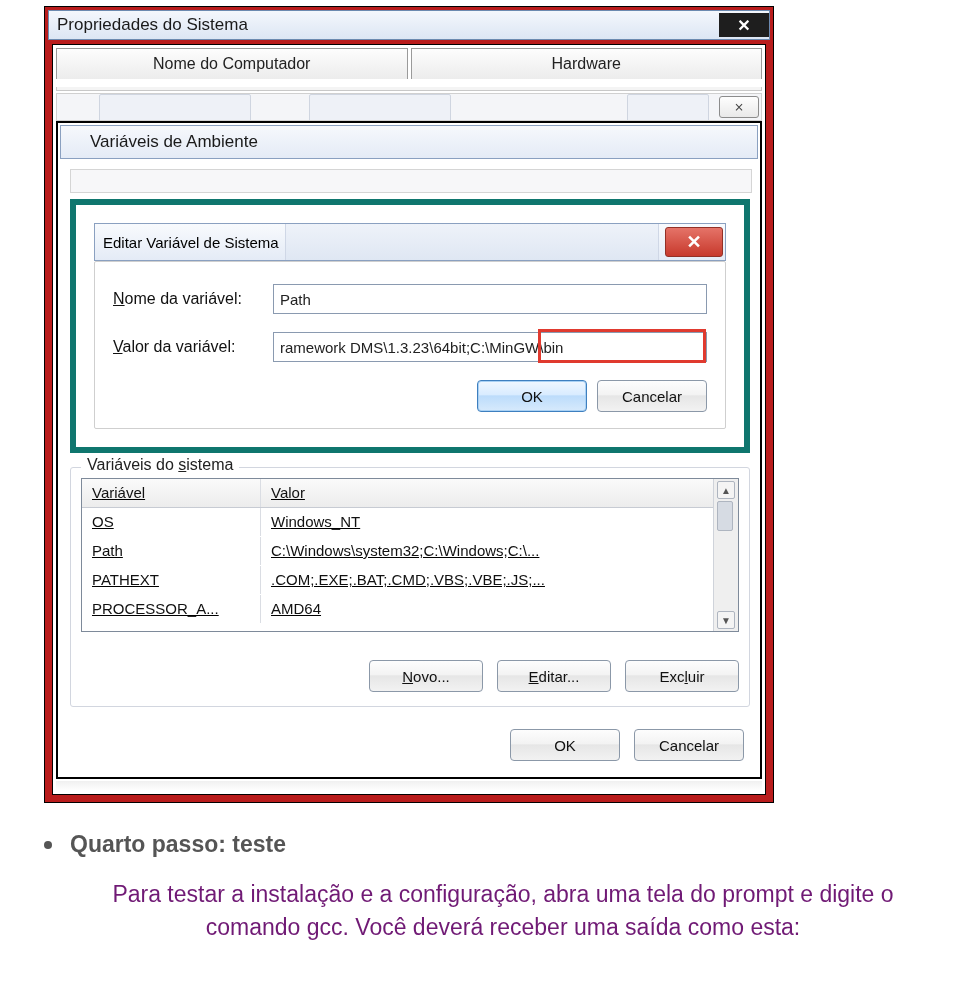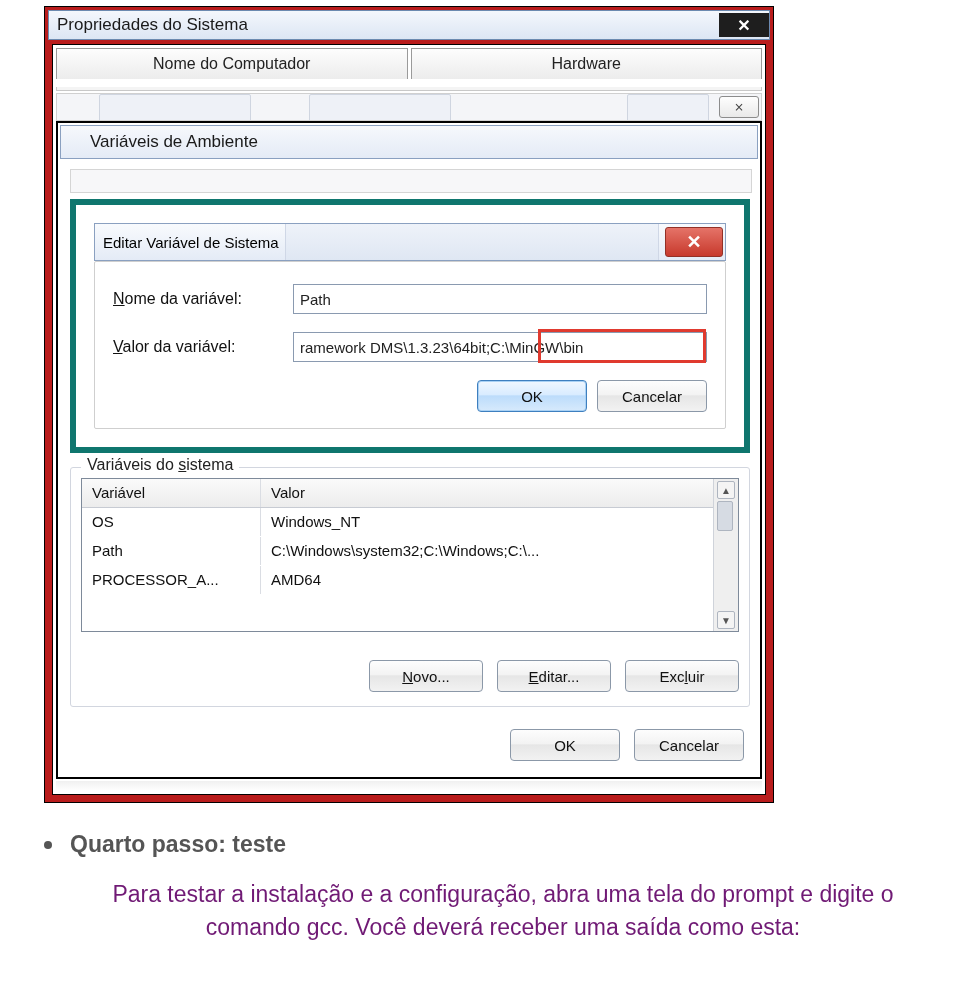--- a/index.html
+++ b/index.html
@@ -114,21 +114,21 @@
     background:linear-gradient(#e57368,#c7392c);
     border:1px solid #923026;
     display:flex; align-items:center; justify-content:center;
     margin-right:2px;
   }
   .red-close span{ color:#fff; font-weight:bold; font-size:18px;}
   .edit-body{
     border:1px solid #cfcfcf; border-radius:2px;
     padding:22px 18px 16px 18px;
   }
-  .form-row{ display:flex; align-items:center; margin-bottom:18px;gap:20px;}
+  .form-row{ display:flex; align-items:center; margin-bottom:18px;}
   .form-label{ width:160px; font-size:16px; color:#111;}
   .form-label .ul{ text-decoration:underline;}
   .form-input{
     flex:1; border:1px solid #8a9ab0; height:28px;
     background:#fff; padding:0 6px; font-size:15px; color:#222;
     display:flex; align-items:center;
     position:relative;
   }
   .red-frame{
     position:absolute; right:0; top:-4px;
@@ -156,21 +156,21 @@
   }
   .grp-title{
     position:absolute; top:-12px; left:10px;
     background:#fff; padding:0 6px; font-size:16px; color:#222;
   }
   .grp-title .ul{ text-decoration:underline;}
   .list-box{
     border:1px solid #7e8a9a; background:#fff; height:152px;
     display:flex;
   }
-  .list-content{ flex:1; }
+  .list-content{ flex:1;text-decoration:underline; }
   .list-head, .list-row{ display:flex; }
   .list-head{
     background:linear-gradient(#fafafa,#ececec);
     border-bottom:1px solid #c7cbd3;
   }
   .cell{ padding:5px 8px 6px 10px; font-size:15px; color:#111;}
   .colA{ width:160px; border-right:1px solid #dadde3;}
   .colB{ flex:1; }
   .list-head .cell{ font-weight:normal; color:#111;}
   .list-row{ border-bottom:1px solid transparent;}
@@ -272,20 +272,24 @@
                 </div>
                 <div class="list-row">
                   <div class="cell colA">OS</div>
                   <div class="cell colB">Windows_NT</div>
                 </div>
                 <div class="list-row">
                   <div class="cell colA">Path</div>
                   <div class="cell colB">C:\Windows\system32;C:\Windows;C:\...</div>
                 </div>
                 <div class="list-row">
+                  <div class="cell colA">PATHEXT</div>
+                  <div class="cell colB">.COM;.EXE;.BAT;.CMD;.VBS;.VBE;.JS;...</div>
+                </div>
+                <div class="list-row">
                   <div class="cell colA">PROCESSOR_A...</div>
                   <div class="cell colB">AMD64</div>
                 </div>
               </div>
               <div class="scroll">
                 <div>
                   <div class="sc-btn">▲</div>
                   <div class="sc-thumb"></div>
                 </div>
                 <div class="sc-btn">▼</div>

